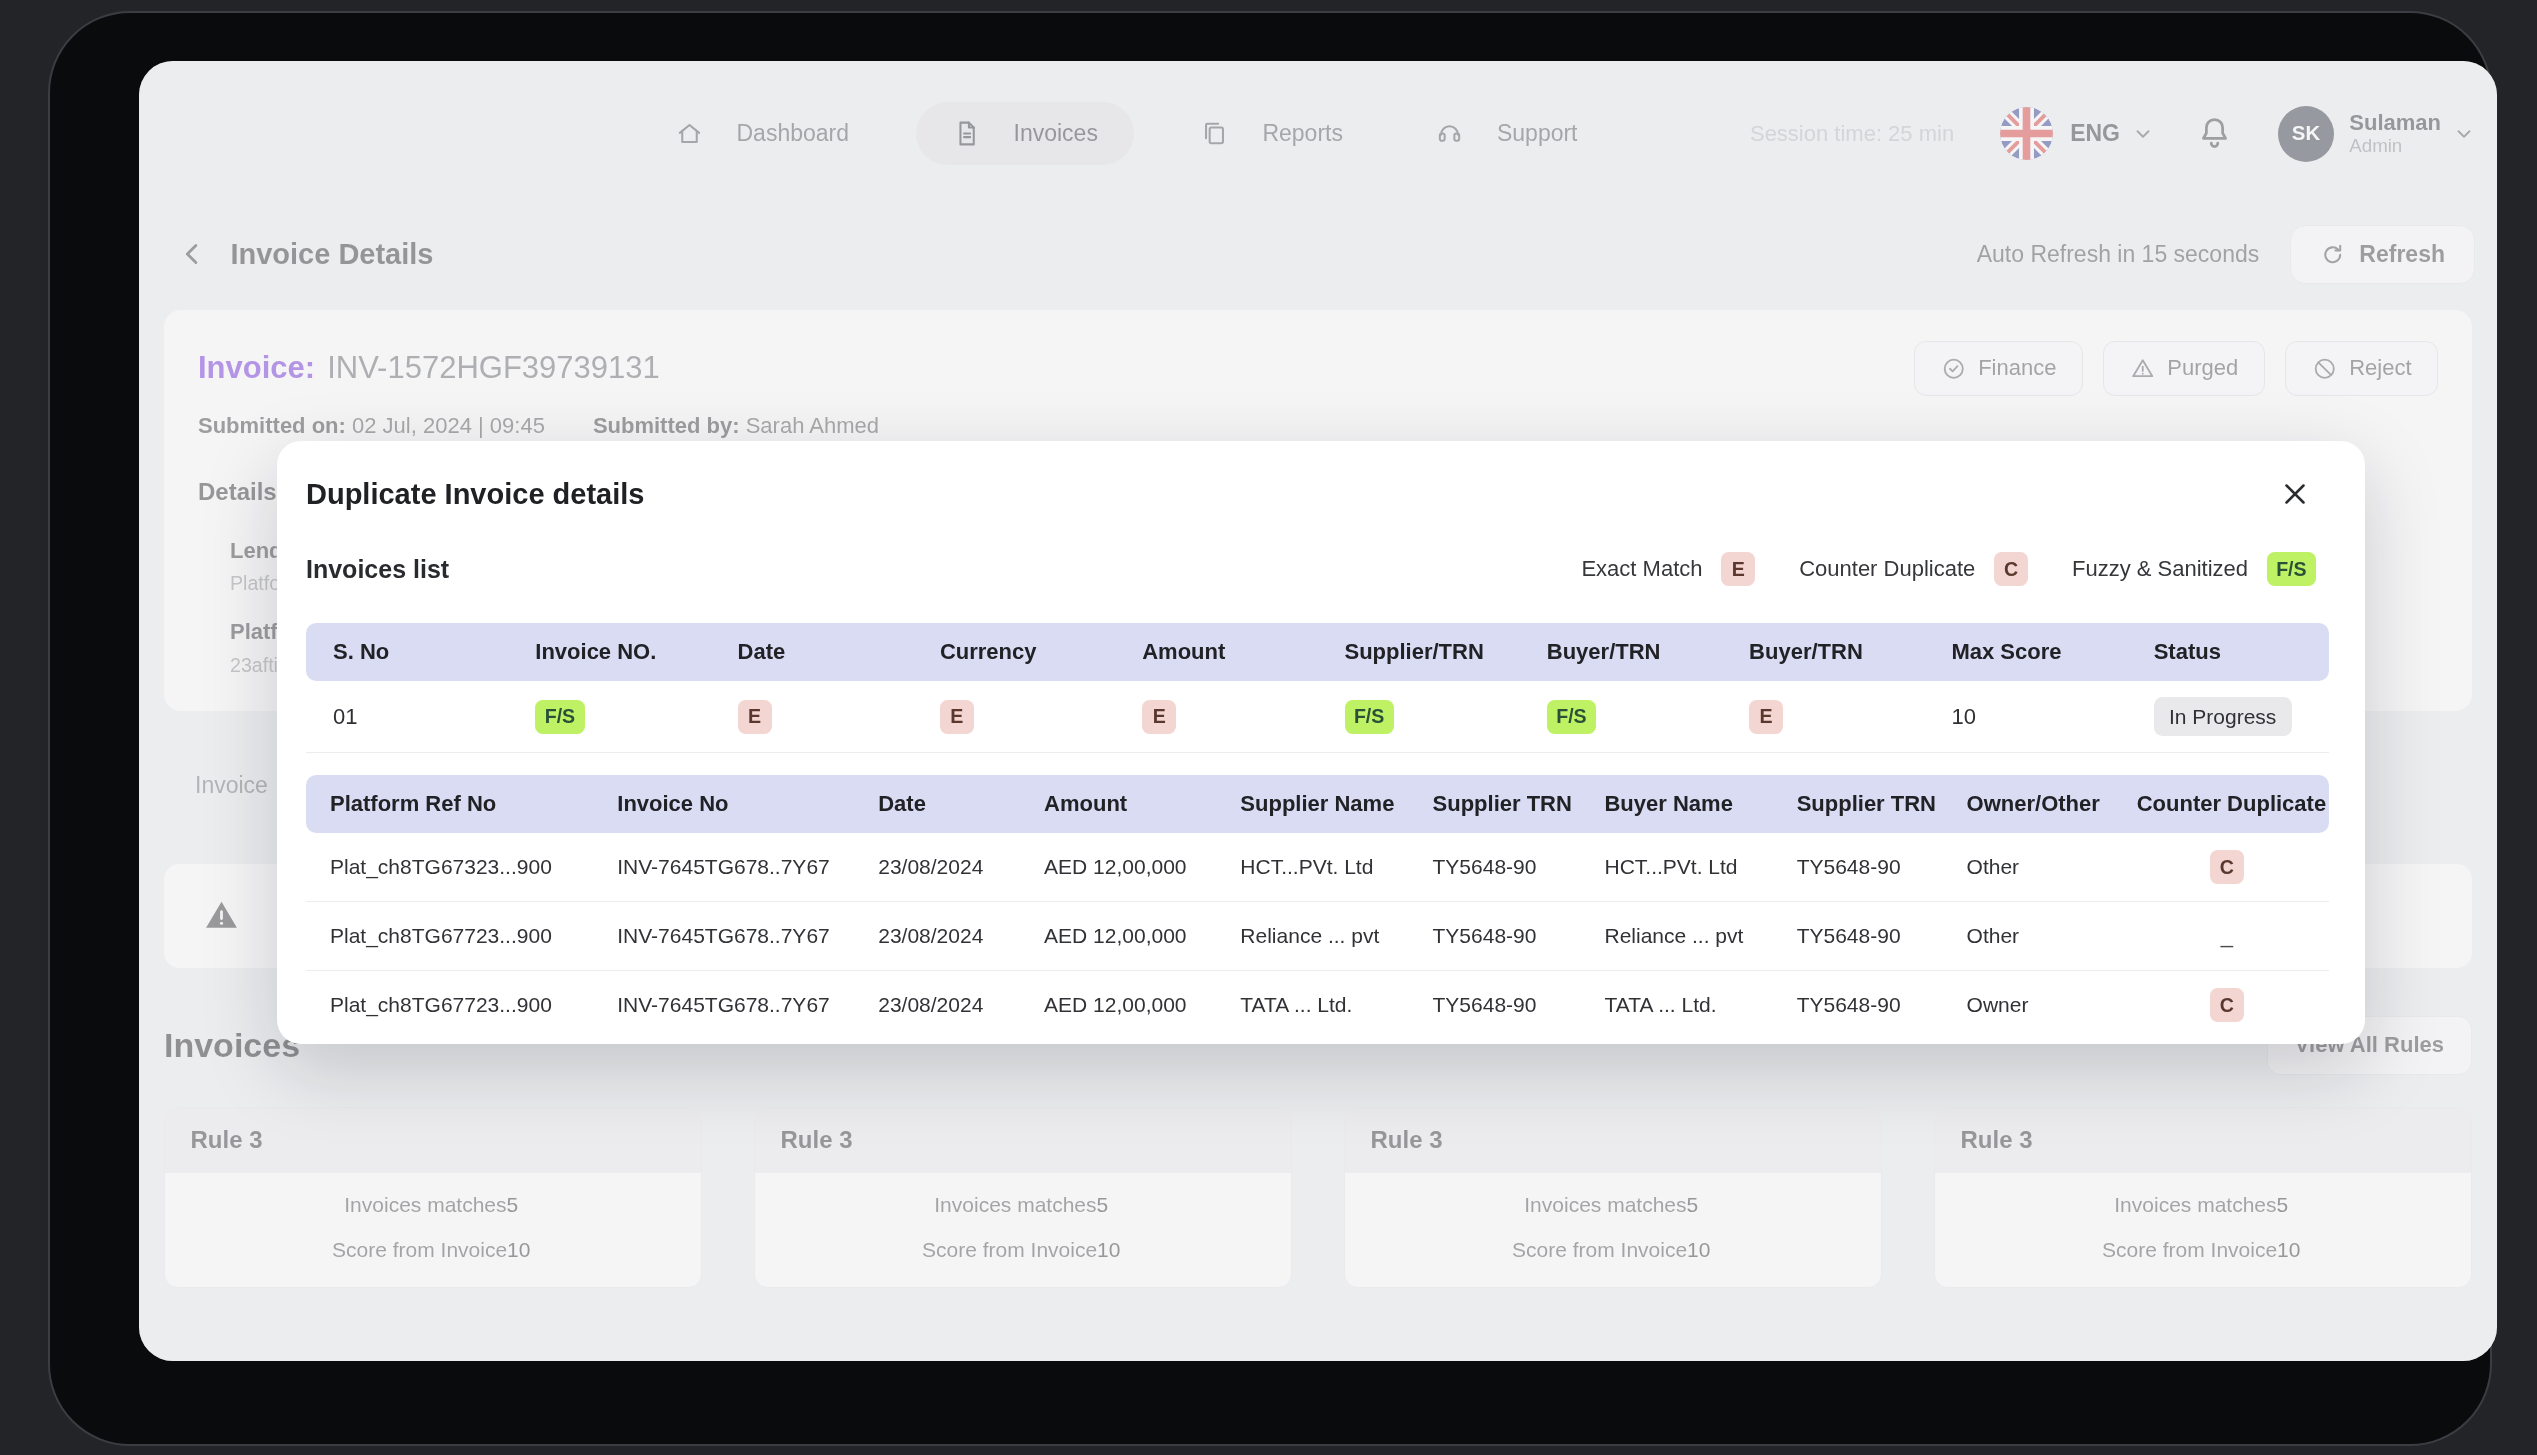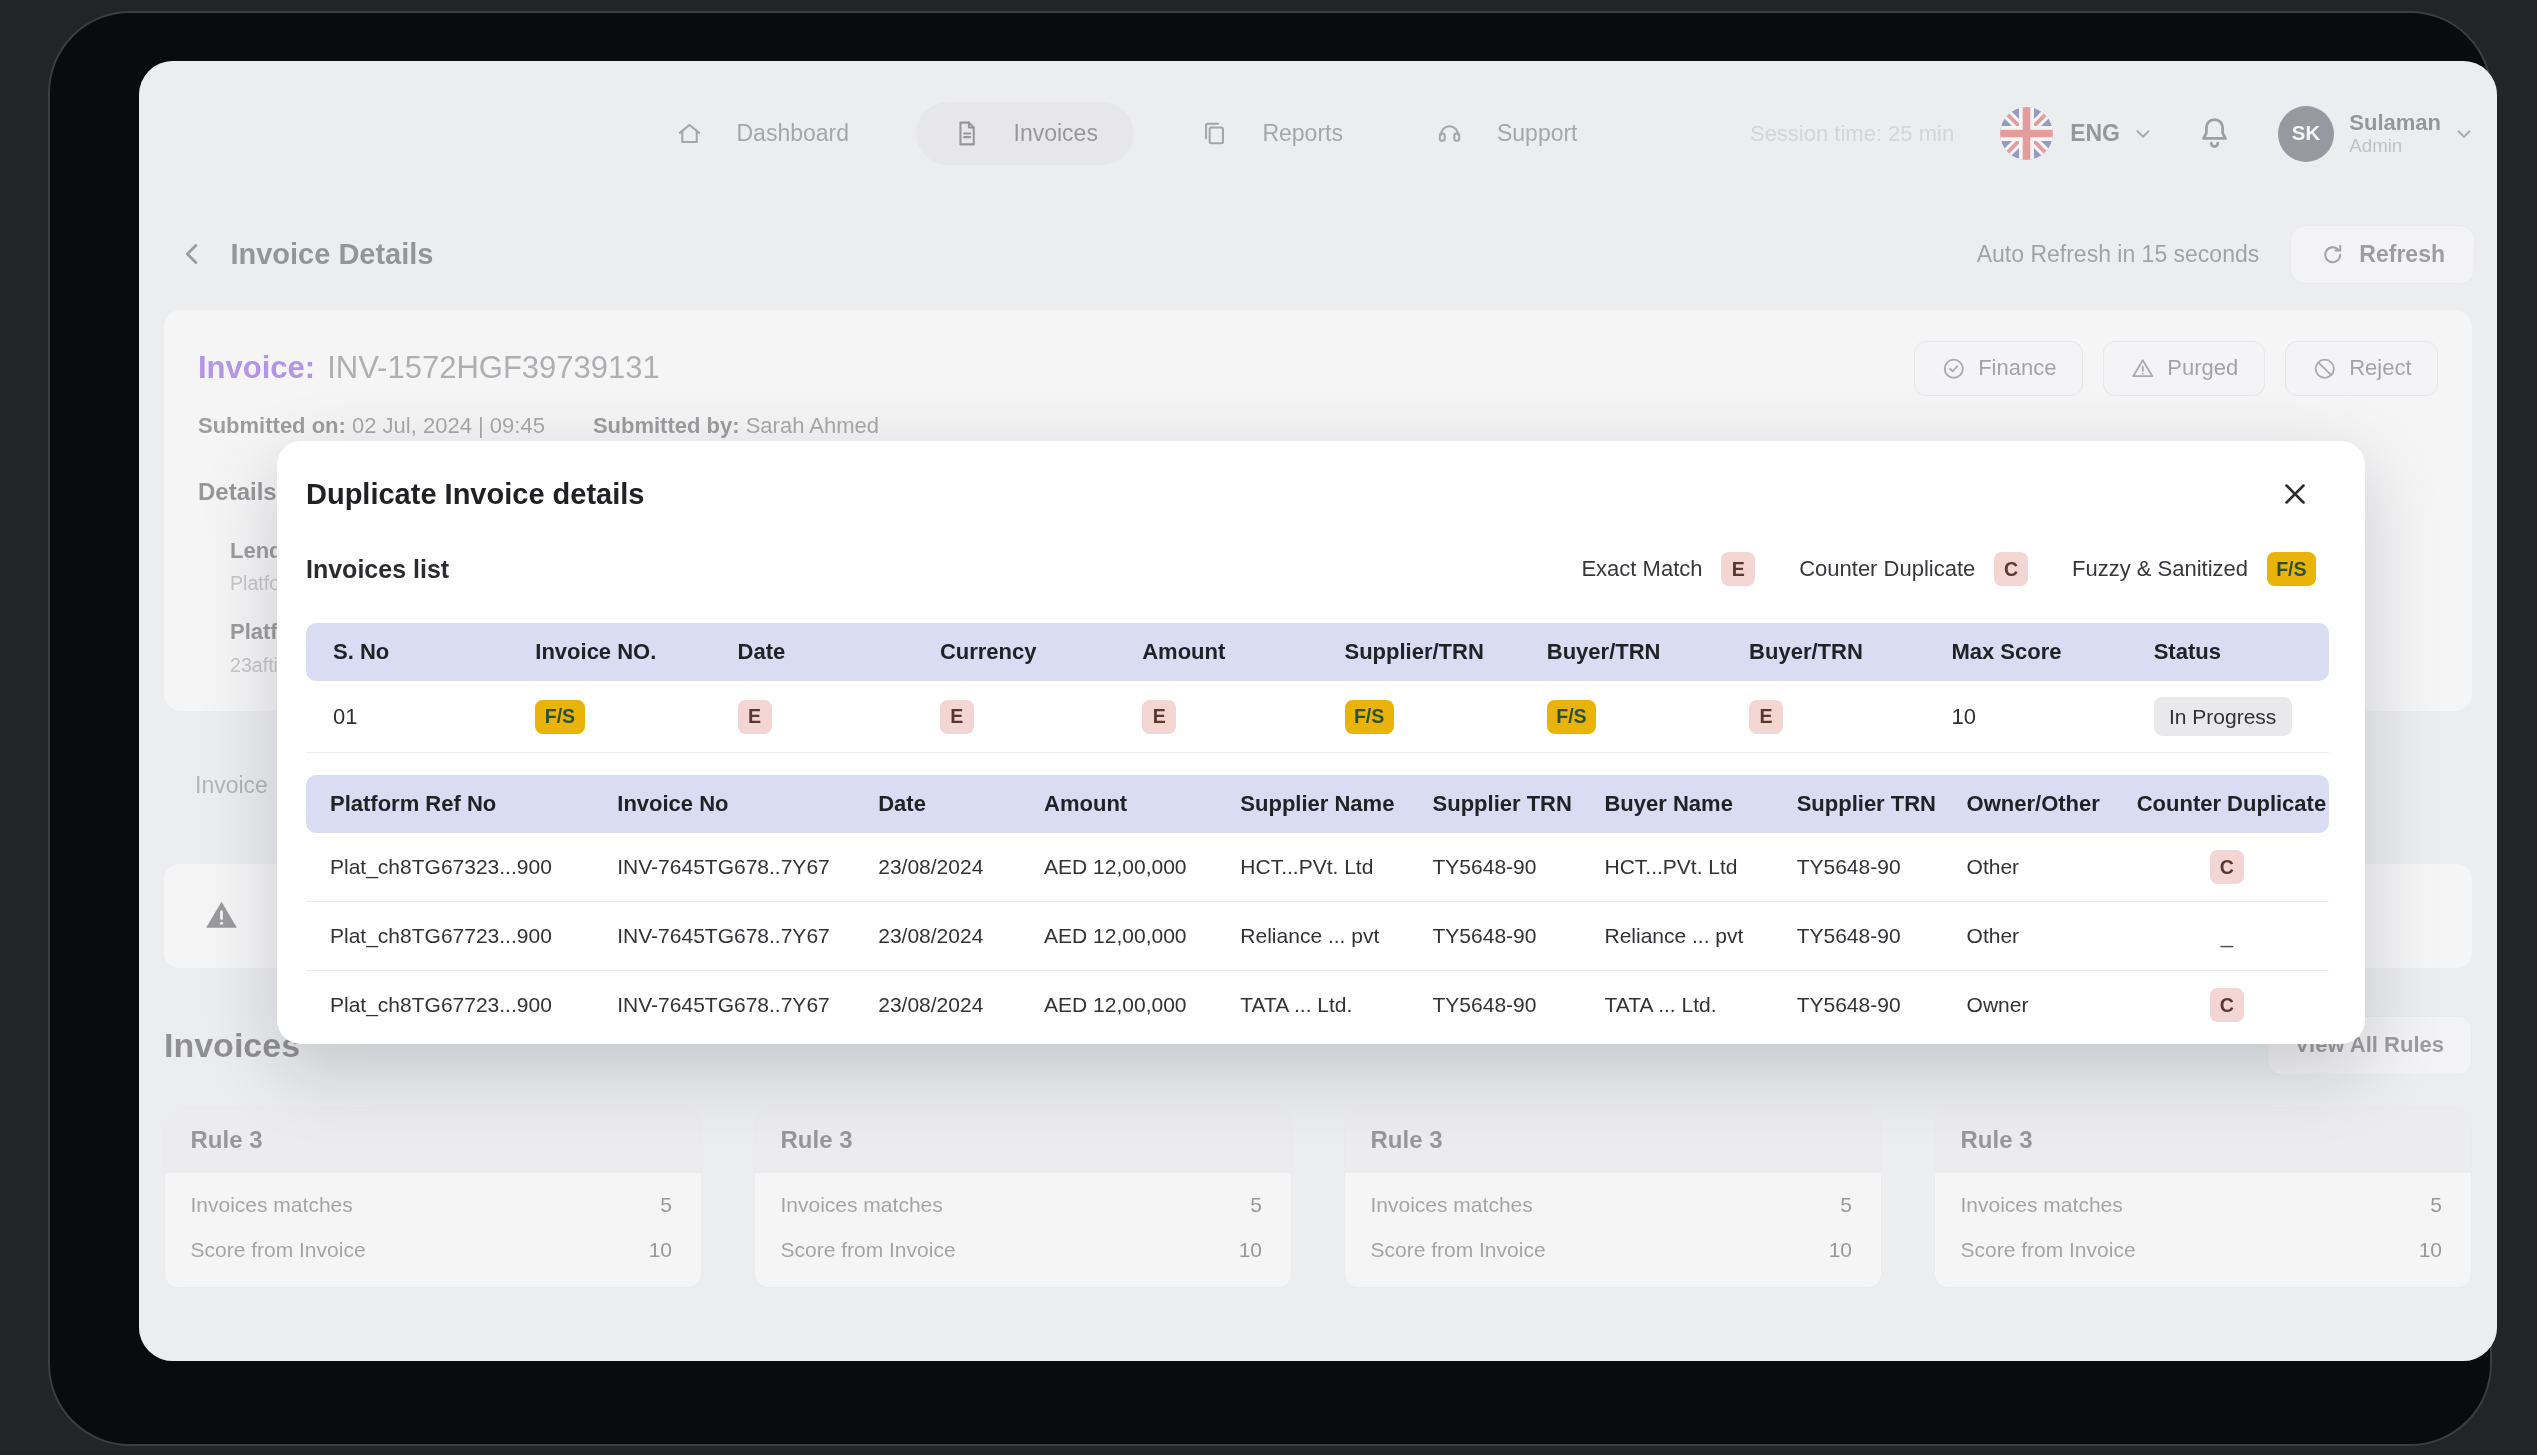--- a/index.html
+++ b/index.html
@@ -74,40 +74,40 @@
   .warning-card .ic{width:37px;height:37px;}
 
   .invoices-section{display:flex;align-items:center;margin-top:48px;padding:0 25px;}
   .invoices-title{font-size:34px;font-weight:700;color:#1f2023;}
   .view-all{margin-left:auto;background:#fbfbfc;border:0.9px solid #e3e4e7;border-radius:13.6px;
     padding:15.3px 27px;font-size:22px;font-weight:600;color:#3c3d41;}
 
   .rule-cards{display:flex;gap:52px;margin:32px 25px 0;}
   .rule-card{flex:1;background:#fff;border-radius:13.6px;border:0.9px solid #e6e7ea;overflow:hidden;}
   .rule-card-header{background:#ebebee;padding:18.7px 25.5px;font-size:24px;font-weight:700;color:#2f3034;}
-  .rule-row{display:flex;justify-content:space-between;align-items:center;padding:20.4px 29px 0 25.5px;font-size:21px;color:#4c4d51;}
+  .rule-row{display:flex;justify-content:center;align-items:center;padding:20.4px 29px 0 25.5px;font-size:21px;color:#4c4d51;}
   .rule-row:last-child{padding-bottom:25.5px;}
   .rule-row .rv{color:#2f3034;}
 
   
   .dim-overlay{position:absolute;inset:0;background:rgba(236,237,239,0.55);}
   .modal{position:absolute;left:138px;top:380px;width:2088px;height:603px;background:#fff;
     border-radius:24px;box-shadow:0 25.5px 77px rgba(15,18,25,0.18);overflow:hidden;}
   .modal-header{display:flex;align-items:center;padding:36px 53px 0 29px;text-align:right;}
   .modal-title{font-size:29px;font-weight:700;color:#202124;}
   .close{margin-left:auto;width:34px;height:34px;color:#2b2c30;}
   .list-row{display:flex;align-items:center;margin-top:41px;padding:0 49px 0 29px;}
   .list-title{font-size:25px;font-weight:700;color:#2a2b2f;}
   .legend{margin-left:auto;display:flex;align-items:center;gap:44px;}
   .legend-item{display:flex;align-items:center;gap:18.7px;font-size:22px;color:#36373b;}
 
   .badge{display:inline-flex;align-items:center;justify-content:center;height:34px;min-width:34px;
     padding:0 9.4px;border-radius:7.7px;font-size:19.6px;font-weight:600;box-sizing:border-box;}
   .badge.pink{background:#f3d6d1;color:#5a382f;}
-  .badge.green{background:#eab308;color:#2a5138;}
+  .badge.green{background:#bef264;color:#2a5138;}
   .pill{display:inline-flex;align-items:center;height:39px;padding:0 15.3px;border-radius:8.5px;
     background:#e9e9ec;color:#303134;font-size:21px;}
   .plain{font-size:22px;color:#2f3034;}
 
   .t1,.t2{display:grid;margin:0 36px 0 29px;align-items:center;}
   .t1{grid-template-columns:repeat(10,1fr);}
   .t2{grid-template-columns:1.42fr 1.29fr 0.82fr 0.97fr 0.95fr 0.85fr 0.95fr 0.84fr 0.9fr 1.01fr;}
   .thead{background:#d9dcf3;border-radius:10.2px;height:58px;}
   .thead .hcell{padding-left:27px;font-size:22px;font-weight:700;color:#212226;white-space:nowrap;}
   .t2.thead .hcell{padding-left:24px;}

